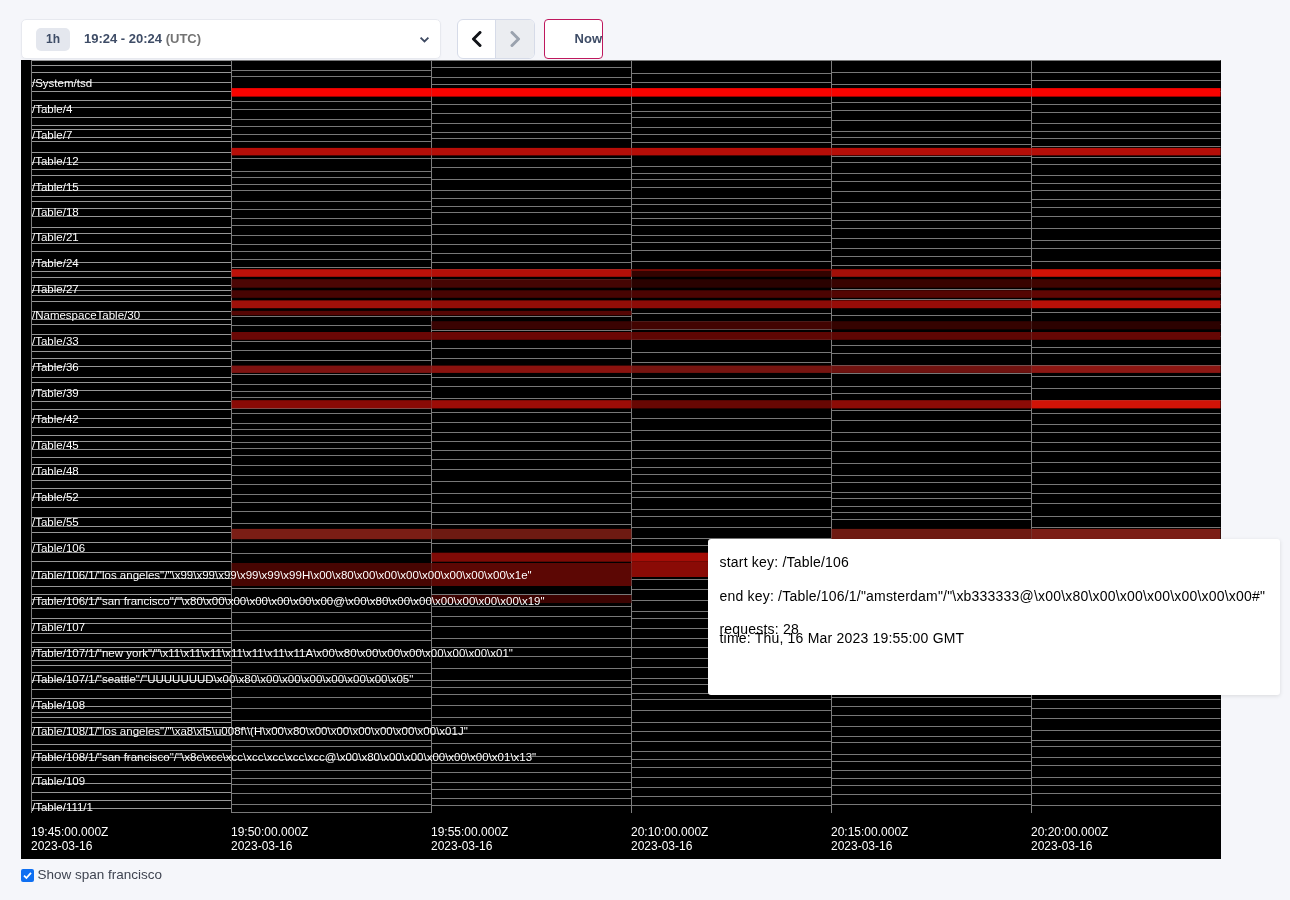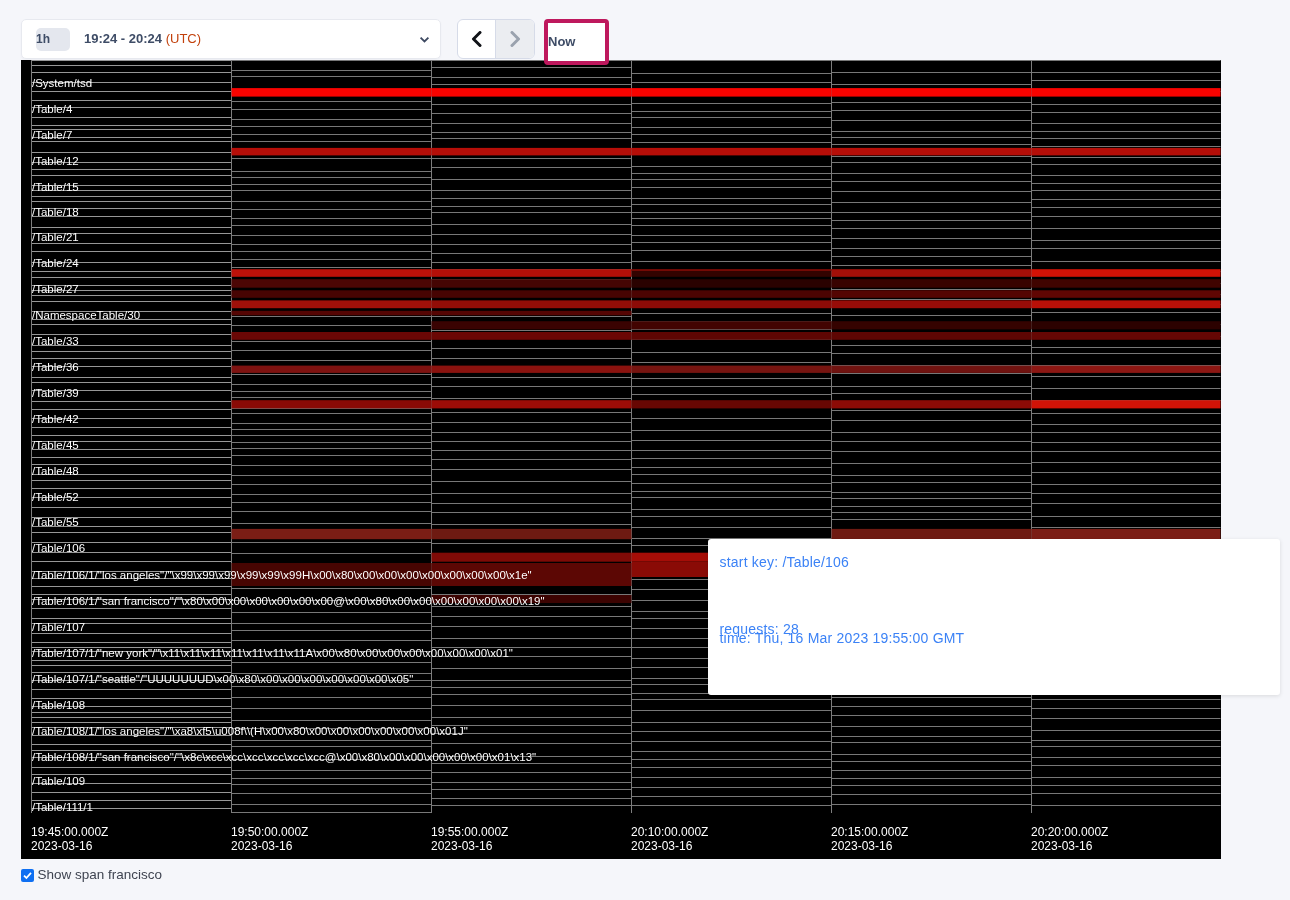--- a/index.html
+++ b/index.html
@@ -1,23 +1,23 @@
 <!DOCTYPE html>
 <html><head><meta charset="utf-8"><style>
 html,body{margin:0;padding:0;width:1290px;height:900px;background:#f5f6fa;font-family:"Liberation Sans",sans-serif;overflow:hidden}
 div,span{filter:opacity(.999)}
 .abs{position:absolute}
 .pill{left:21px;top:19px;width:418px;height:38px;background:#fff;border:1px solid #e7e9ef;border-radius:5px;box-shadow:0 1px 2px rgba(50,60,90,.04)}
-.badge{left:36px;top:28px;width:34px;height:23px;background:#e4e7ee;border-radius:5px;line-height:23px;font-size:12px;font-weight:bold;color:#3e4c66}
+.badge{left:36px;top:28px;width:34px;height:23px;background:#e4e7ee;border-radius:5px;text-align:center;line-height:23px;font-size:12px;font-weight:bold;color:#3e4c66}
 .rangetxt{left:84px;top:19px;height:39px;line-height:39px;font-size:13px;font-weight:bold;color:#3e4c66}
-.utc{font-weight:normal;color:#c2410c}
+.utc{font-weight:bold;color:#737373}
 .btngrp{left:457px;top:19px;width:76px;height:38px;border:1px solid #d6dbe8;border-radius:6px;background:#fff}
 .btnR{position:absolute;right:0;top:0;width:38px;height:38px;background:#ebedf1;border-left:1px solid #d6dbe8;border-radius:0 5px 5px 0}
-.nowbtn{left:544px;top:19px;width:57px;height:38px;background:#fff;border:4px solid #be185d;border-radius:4px;text-align:left;line-height:38px;font-size:13px;font-weight:bold;color:#3e4c66}
-.tooltip{left:708px;top:539px;width:572px;height:156px;background:#fff;border-radius:3px;box-shadow:0 1px 4px rgba(0,0,0,.12);font-size:14px;letter-spacing:0.2px;color:#3b82f6}
+.nowbtn{left:544px;top:19px;width:57px;height:38px;background:#fff;border:1px solid #be185d;border-radius:4px;text-align:right;line-height:38px;font-size:13px;font-weight:bold;color:#3e4c66}
+.tooltip{left:708px;top:539px;width:572px;height:156px;background:#fff;border-radius:3px;box-shadow:0 1px 4px rgba(0,0,0,.12);font-size:14px;letter-spacing:0.2px;color:#000000}
 .tl{position:absolute;left:11.5px;white-space:nowrap}
 .cbrow{left:21px;top:867px;height:15px;font-size:13.5px;color:#3f4451}
 .cbx{position:absolute;left:0;top:1.5px}
 .cblab{position:absolute;left:16.5px;top:0;line-height:15px;white-space:nowrap}
 </style></head>
 <body>
 <svg width="1200" height="799" viewBox="0 0 1200 799" style="position:absolute;left:21px;top:60px;filter:opacity(.999);font-family:'Liberation Sans',sans-serif">
 <rect x="0" y="0" width="1200" height="799" fill="#000000"></rect>
 <path d="M10.5 0.5H210.5M10.5 5.5H210.5M10.5 12.5H210.5M10.5 22.5H210.5M10.5 31.5H210.5M10.5 40.5H210.5M10.5 47.5H210.5M10.5 57.5H210.5M10.5 65.5H210.5M10.5 69.5H210.5M10.5 77.5H210.5M10.5 81.5H210.5M10.5 92.5H210.5M10.5 102.5H210.5M10.5 109.5H210.5M10.5 115.5H210.5M10.5 125.5H210.5M10.5 130.5H210.5M10.5 136.5H210.5M10.5 141.5H210.5M10.5 148.5H210.5M10.5 156.5H210.5M10.5 167.5H210.5M10.5 173.5H210.5M10.5 183.5H210.5M10.5 191.5H210.5M10.5 202.5H210.5M10.5 211.5H210.5M10.5 217.5H210.5M10.5 225.5H210.5M10.5 230.5H210.5M10.5 235.5H210.5M10.5 241.5H210.5M10.5 251.5H210.5M10.5 259.5H210.5M10.5 264.5H210.5M10.5 274.5H210.5M10.5 285.5H210.5M10.5 291.5H210.5M10.5 298.5H210.5M10.5 306.5H210.5M10.5 317.5H210.5M10.5 322.5H210.5M10.5 330.5H210.5M10.5 341.5H210.5M10.5 349.5H210.5M10.5 358.5H210.5M10.5 367.5H210.5M10.5 375.5H210.5M10.5 381.5H210.5M10.5 389.5H210.5M10.5 397.5H210.5M10.5 404.5H210.5M10.5 414.5H210.5M10.5 420.5H210.5M10.5 428.5H210.5M10.5 437.5H210.5M10.5 447.5H210.5M10.5 457.5H210.5M10.5 466.5H210.5M10.5 472.5H210.5M10.5 482.5H210.5M10.5 492.5H210.5M10.5 501.5H210.5M10.5 511.5H210.5M10.5 518.5H210.5M10.5 526.5H210.5M10.5 534.5H210.5M10.5 539.5H210.5M10.5 548.5H210.5M10.5 558.5H210.5M10.5 563.5H210.5M10.5 573.5H210.5M10.5 582.5H210.5M10.5 587.5H210.5M10.5 591.5H210.5M10.5 600.5H210.5M10.5 605.5H210.5M10.5 612.5H210.5M10.5 620.5H210.5M10.5 629.5H210.5M10.5 638.5H210.5M10.5 646.5H210.5M10.5 652.5H210.5M10.5 657.5H210.5M10.5 662.5H210.5M10.5 667.5H210.5M10.5 675.5H210.5M10.5 684.5H210.5M10.5 690.5H210.5M10.5 697.5H210.5M10.5 707.5H210.5M10.5 714.5H210.5M10.5 723.5H210.5M10.5 732.5H210.5M10.5 740.5H210.5M10.5 748.5H210.5" stroke="#979797" stroke-width="1" fill="none"></path>
     <path d="M210.5 0.5H410.5M210.5 10.5H410.5M210.5 16.5H410.5M210.5 29.5H410.5M210.5 41.5H410.5M210.5 49.5H410.5M210.5 59.5H410.5M210.5 66.5H410.5M210.5 74.5H410.5M210.5 81.5H410.5M210.5 91.5H410.5M210.5 98.5H410.5M210.5 111.5H410.5M210.5 117.5H410.5M210.5 124.5H410.5M210.5 130.5H410.5M210.5 141.5H410.5M210.5 149.5H410.5M210.5 158.5H410.5M210.5 165.5H410.5M210.5 175.5H410.5M210.5 184.5H410.5M210.5 191.5H410.5M210.5 199.5H410.5M210.5 207.5H410.5M210.5 213.5H410.5M210.5 224.5H410.5M210.5 235.5H410.5M210.5 245.5H410.5M210.5 256.5H410.5M210.5 265.5H410.5M210.5 273.5H410.5M210.5 281.5H410.5M210.5 290.5H410.5M210.5 300.5H410.5M210.5 306.5H410.5M210.5 314.5H410.5M210.5 324.5H410.5M210.5 331.5H410.5M210.5 337.5H410.5M210.5 348.5H410.5M210.5 353.5H410.5M210.5 363.5H410.5M210.5 369.5H410.5M210.5 375.5H410.5M210.5 382.5H410.5M210.5 388.5H410.5M210.5 395.5H410.5M210.5 405.5H410.5M210.5 415.5H410.5M210.5 424.5H410.5M210.5 434.5H410.5M210.5 442.5H410.5M210.5 451.5H410.5M210.5 463.5H410.5M210.5 471.5H410.5M210.5 482.5H410.5M210.5 493.5H410.5M210.5 503.5H410.5M210.5 508.5H410.5M210.5 515.5H410.5M210.5 520.5H410.5M210.5 528.5H410.5M210.5 540.5H410.5M210.5 552.5H410.5M210.5 563.5H410.5M210.5 570.5H410.5M210.5 580.5H410.5M210.5 591.5H410.5M210.5 602.5H410.5M210.5 613.5H410.5M210.5 620.5H410.5M210.5 626.5H410.5M210.5 637.5H410.5M210.5 648.5H410.5M210.5 660.5H410.5M210.5 668.5H410.5M210.5 680.5H410.5M210.5 686.5H410.5M210.5 699.5H410.5M210.5 710.5H410.5M210.5 718.5H410.5M210.5 724.5H410.5M210.5 733.5H410.5M210.5 744.5H410.5M210.5 752.5H410.5" stroke="#787878" stroke-width="1" fill="none"></path>
@@ -141,20 +141,21 @@
 <svg style="position:absolute;left:13px;top:11px" width="11" height="16" viewBox="0 0 11 16">
       <polyline points="9,1.5 2.5,8 9,14.5" fill="none" stroke="#111318" stroke-width="3" stroke-linecap="round" stroke-linejoin="round"></polyline>
     </svg>
 <svg style="position:absolute;left:52px;top:11px" width="11" height="16" viewBox="0 0 11 16">
       <polyline points="2,1.5 8.5,8 2,14.5" fill="none" stroke="#9aa2ae" stroke-width="3" stroke-linecap="round" stroke-linejoin="round"></polyline>
     </svg>
 </div>
 <div class="abs nowbtn">Now</div>
 <div class="abs tooltip">
 <div class="tl" style="top:554px;margin-top:-539px">start key: /Table/106</div>
+<div class="tl" style="top:588px;margin-top:-539px">end key: /Table/106/1/"amsterdam"/"\xb333333@\x00\x80\x00\x00\x00\x00\x00\x00#"</div>
 <div class="tl" style="top:621px;margin-top:-539px">requests: 28</div>
 <div class="tl" style="top:630px;margin-top:-539px">time: Thu, 16 Mar 2023 19:55:00 GMT</div>
 </div>
 <div class="abs cbrow">
 <svg class="cbx" width="13" height="13" viewBox="0 0 13 13">
       <rect x="0" y="0" width="13" height="13" rx="2" fill="#0e6ff2"></rect>
       <polyline points="3,6.7 5.4,9 10,3.9" fill="none" stroke="#fff" stroke-width="1.8"></polyline>
     </svg>
 <span class="cblab">Show span francisco</span>
 </div>

